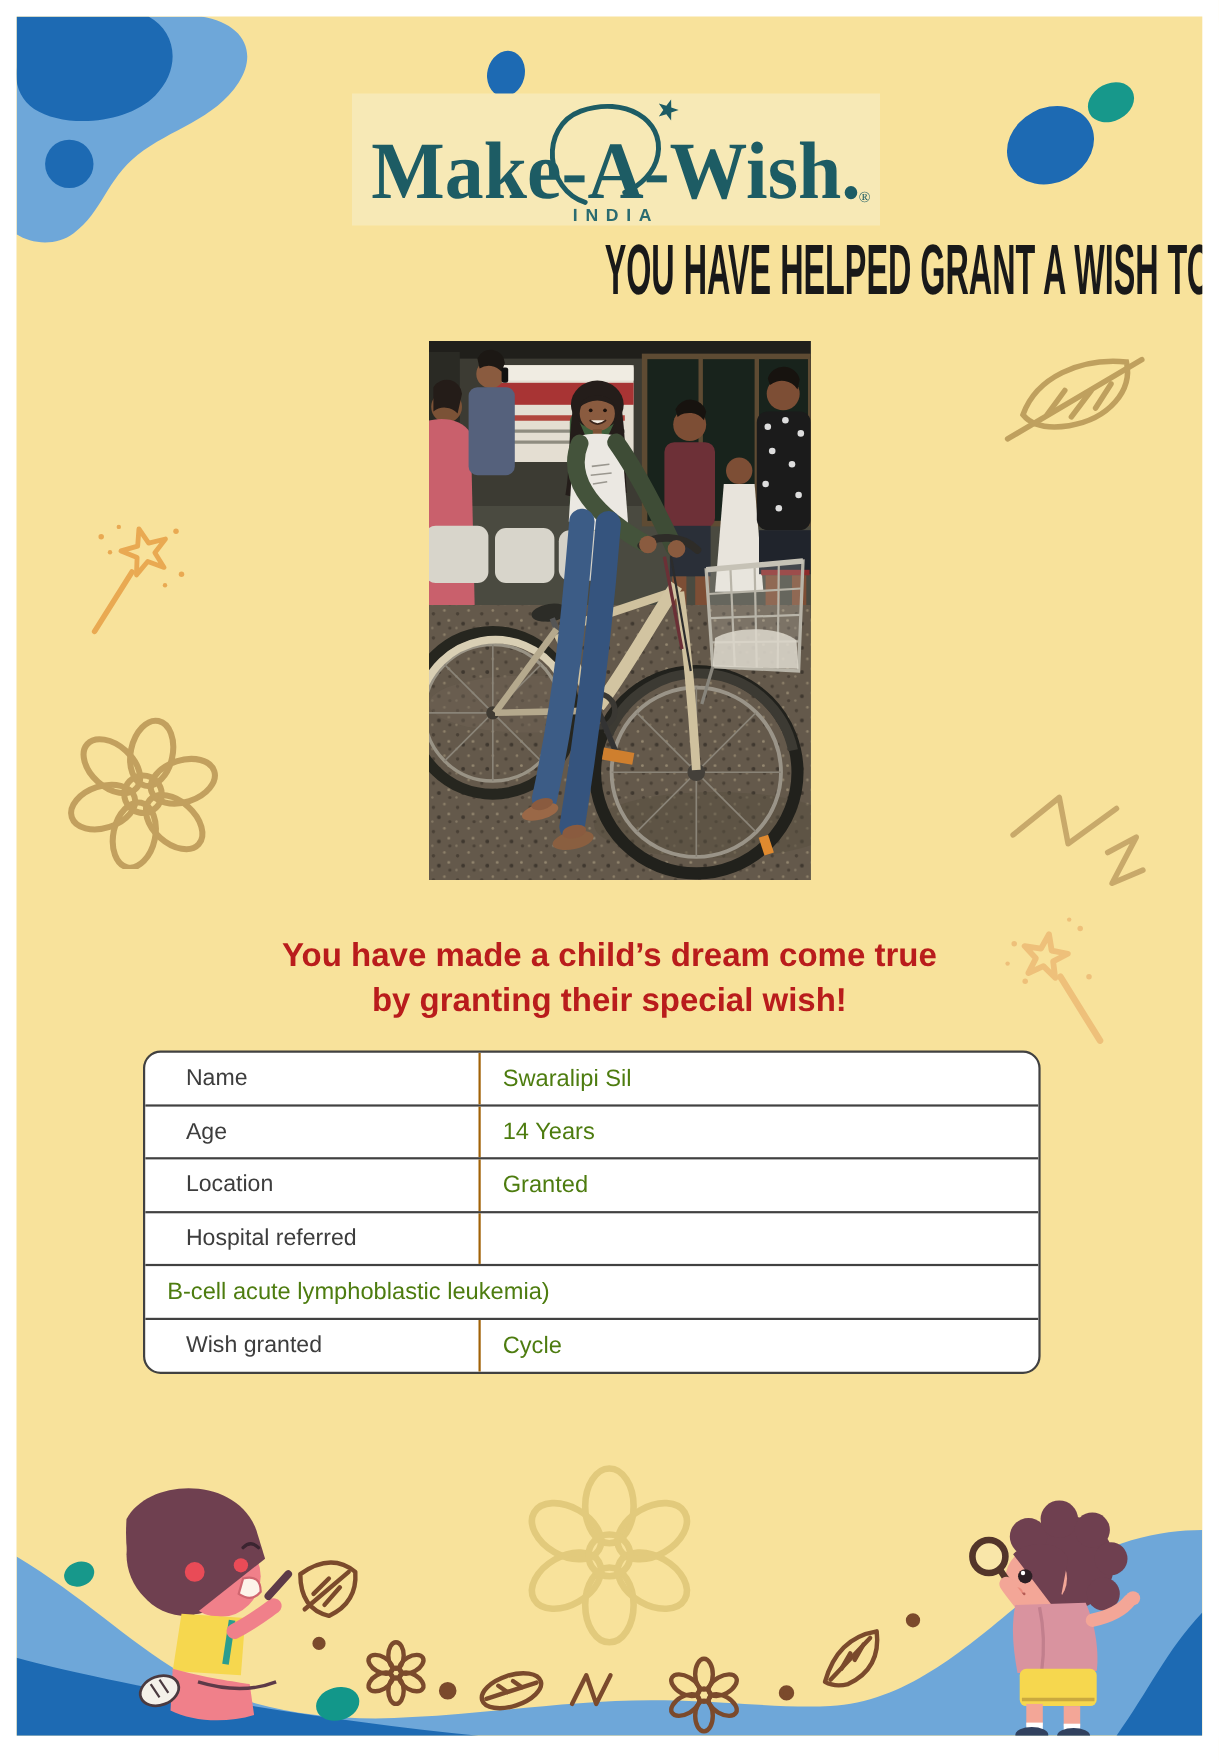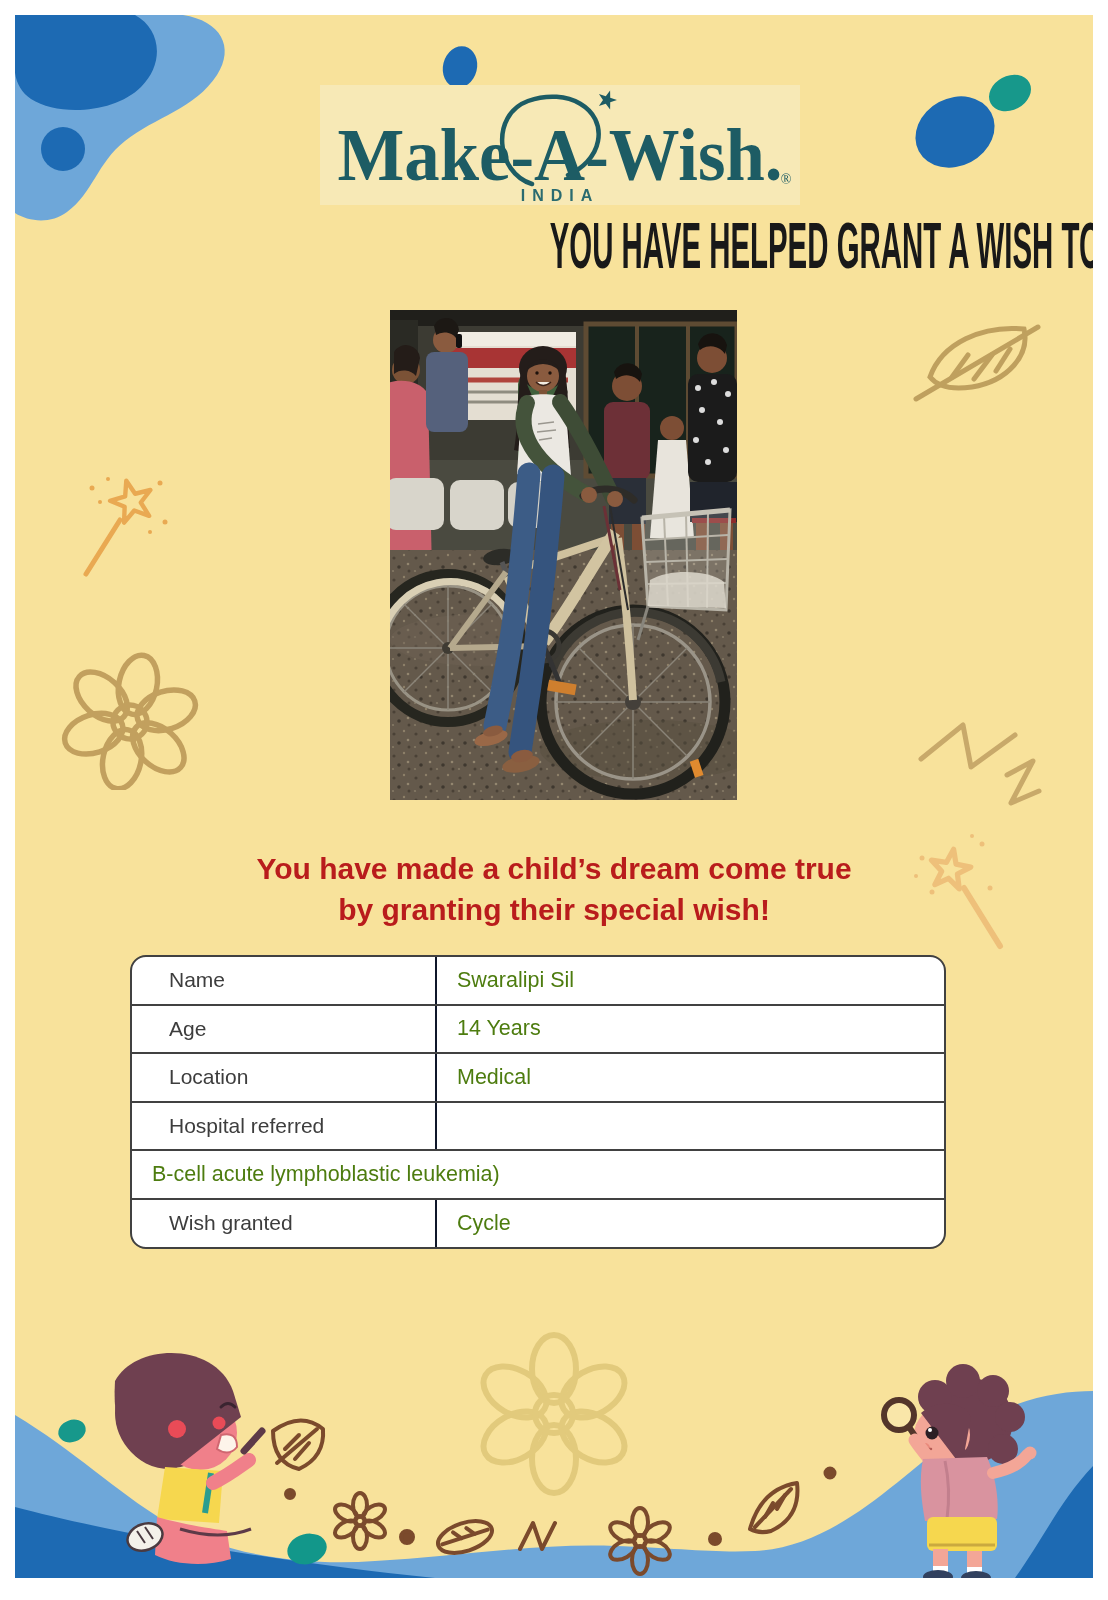--- a/index.html
+++ b/index.html
@@ -17,21 +17,21 @@
   
   .photo{left:375px;top:295px;width:347px;height:490px;background:#3c3b33;}
   
   .tagline{left:0;top:833px;width:1078px;text-align:center;font-weight:bold;
         font-size:30px;line-height:41px;color:#b91c1c;}
   
   .dtable{left:115px;top:940px;width:816px;border:2px solid #414141;border-radius:16px;
         background:#ffffff;overflow:hidden;box-sizing:border-box;}
   .drow{display:flex;height:46.6px;border-top:2px solid #414141;}
   .drow:first-child{border-top:none;}
-  .dlabel{width:305px;box-sizing:border-box;border-right:2px solid #0f172a;
+  .dlabel{width:305px;box-sizing:border-box;border-right:2px solid #a16207;
         display:flex;align-items:center;padding-left:37px;font-size:21px;color:#3d3d3d;}
   .dvalue{flex:1;display:flex;align-items:center;padding-left:20px;font-size:21.5px;color:#4d7c0f;}
 </style>
 </head>
 <body>
 
 <div class="page">
   <div class="poster">
 
     <svg width="0" height="0" style="position:absolute">
@@ -284,21 +284,21 @@
       <div class="drow">
         <div class="dlabel">Name</div>
         <div class="dvalue">Swaralipi Sil</div>
       </div>
       <div class="drow">
         <div class="dlabel">Age</div>
         <div class="dvalue">14 Years</div>
       </div>
       <div class="drow">
         <div class="dlabel">Location</div>
-        <div class="dvalue">Medical</div>
+        <div class="dvalue">Granted</div>
       </div>
       <div class="drow">
         <div class="dlabel">Hospital referred</div>
       </div>
       <div class="drow">
         <div class="dvalue">B-cell acute lymphoblastic leukemia)</div>
       </div>
       <div class="drow">
         <div class="dlabel">Wish granted</div>
         <div class="dvalue">Cycle</div>

